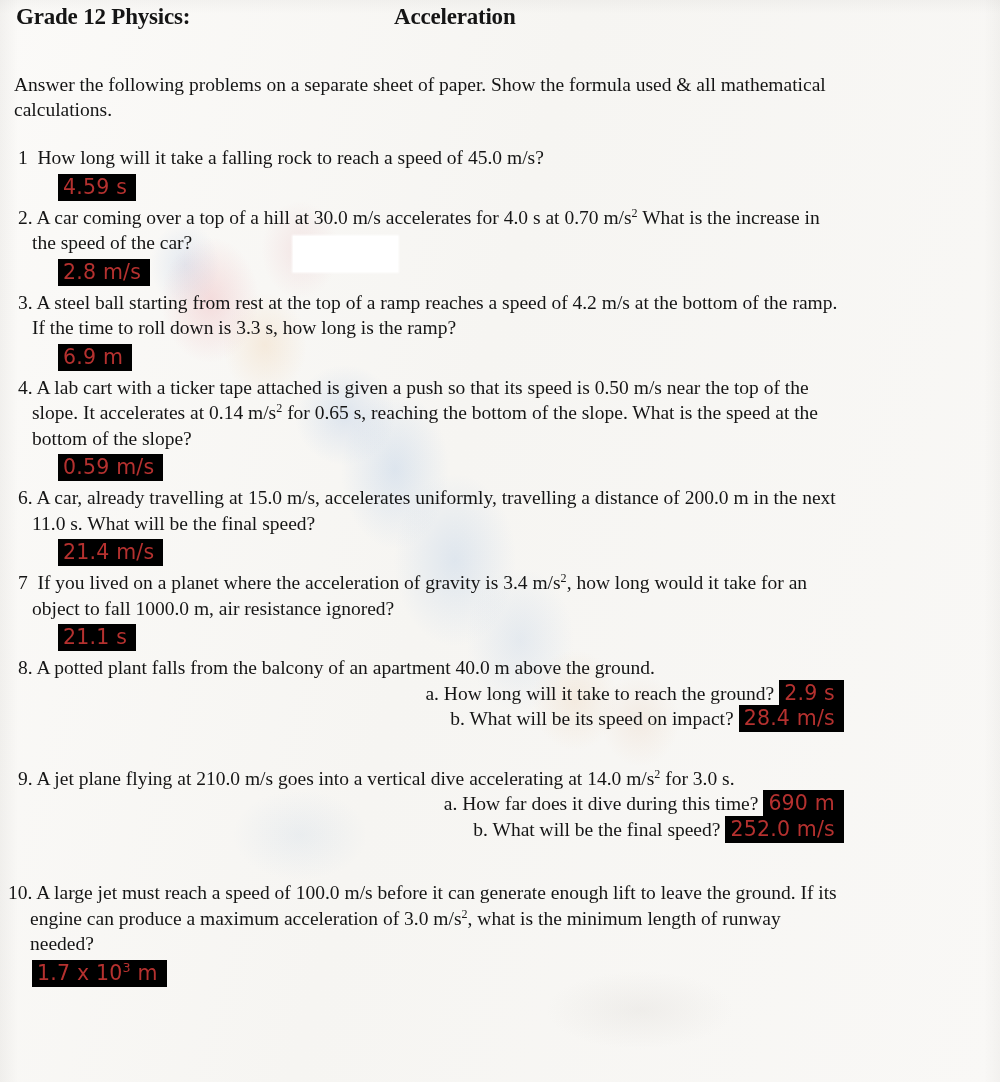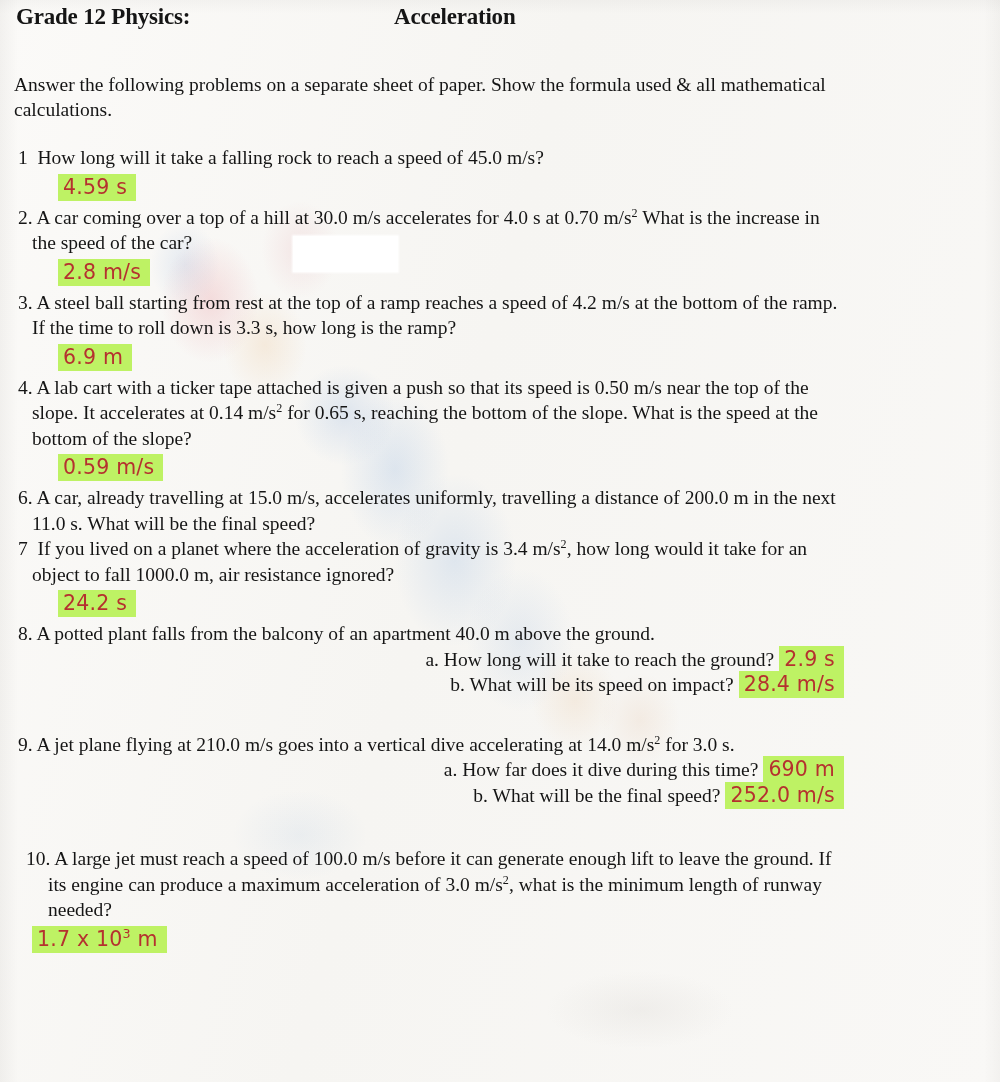--- a/index.html
+++ b/index.html
@@ -121,21 +121,21 @@
     text-indent: 0;
     text-align: right;
   }
 
   
   .ans {
     font-family: "DejaVu Sans", "Liberation Sans", sans-serif;
     color: #b5312f;
     font-size: 20.5px;
     letter-spacing: 0.2px;
-    background: #bef264;
+    background: #000000;
     padding: 1px 9px 2px 5px;
     box-decoration-break: clone;
     -webkit-box-decoration-break: clone;
   }
   .ans-line {
     margin-left: 58px;
     line-height: 30px;
     margin-top: 1px;
     margin-bottom: 1px;
   }
@@ -192,41 +192,42 @@
     </div>
 
     <div class="problem">
       <div class="q wide"><span>4.</span> <span>A lab cart with a ticker tape attached is given a push so that its speed is 0.50 m/s near the top of the slope. It accelerates at 0.14 m/s</span><sup>2</sup><span> for 0.65 s, reaching the bottom of the slope. What is the speed at the bottom of the slope?</span></div>
       <div class="ans-line"><span class="ans">0.59 m/s</span></div>
     </div>
 
 
     <div class="problem">
       <div class="q"><span>6.</span> <span>A car, already travelling at 15.0 m/s, accelerates uniformly, travelling a distance of 200.0 m in the next 11.0 s. What will be the final speed?</span></div>
+      <div class="ans-line"><span class="ans">21.4 m/s</span></div>
     </div>
 
     <div class="problem">
       <div class="q wide"><span>7</span>&nbsp; <span>If you lived on a planet where the acceleration of gravity is 3.4 m/s</span><sup>2</sup><span>, how long would it take for an object to fall 1000.0 m, air resistance ignored?</span></div>
-      <div class="ans-line"><span class="ans">24.2 s</span></div>
+      <div class="ans-line"><span class="ans">21.1 s</span></div>
     </div>
 
     <div class="problem">
       <div class="q"><span>8.</span> <span>A potted plant falls from the balcony of an apartment 40.0 m above the ground.</span></div>
       <div class="sub"><span>a. How long will it take to reach the ground?</span><span class="ans ans-inline">2.9 s</span></div>
       <div class="sub"><span>b. What will be its speed on impact?</span><span class="ans ans-inline">28.4 m/s</span></div>
     </div>
 
     <div class="problem" style="margin-top:34px;">
       <div class="q"><span>9.</span> <span>A jet plane flying at 210.0 m/s goes into a vertical dive accelerating at 14.0 m/s</span><sup>2</sup><span> for 3.0 s.</span></div>
       <div class="sub"><span>a. How far does it dive during this time?</span><span class="ans ans-inline">690 m</span></div>
       <div class="sub"><span>b. What will be the final speed?</span><span class="ans ans-inline">252.0 m/s</span></div>
     </div>
 
     <div class="problem" style="margin-top:38px;">
-      <div class="q wide" style="padding-left:22px;text-indent:-22px;margin-left:26px;"><span>10.</span> <span>A large jet must reach a speed of 100.0 m/s before it can generate enough lift to leave the ground. If its engine can produce a maximum acceleration of 3.0 m/s</span><sup>2</sup><span>, what is the minimum length of runway needed?</span></div>
+      <div class="q wide" style="padding-left:22px;text-indent:-22px;margin-left:8px;"><span>10.</span> <span>A large jet must reach a speed of 100.0 m/s before it can generate enough lift to leave the ground. If its engine can produce a maximum acceleration of 3.0 m/s</span><sup>2</sup><span>, what is the minimum length of runway needed?</span></div>
       <div class="ans-line" style="margin-left:32px;"><span class="ans"><span>1.7 x 10</span><sup>3</sup><span> m</span></span></div>
     </div>
 
   </div>
 
   <div class="whiteout" style="left:293px; top:236px; width:105px; height:36px;"></div>
 
 </div>
 
 </body></html>

